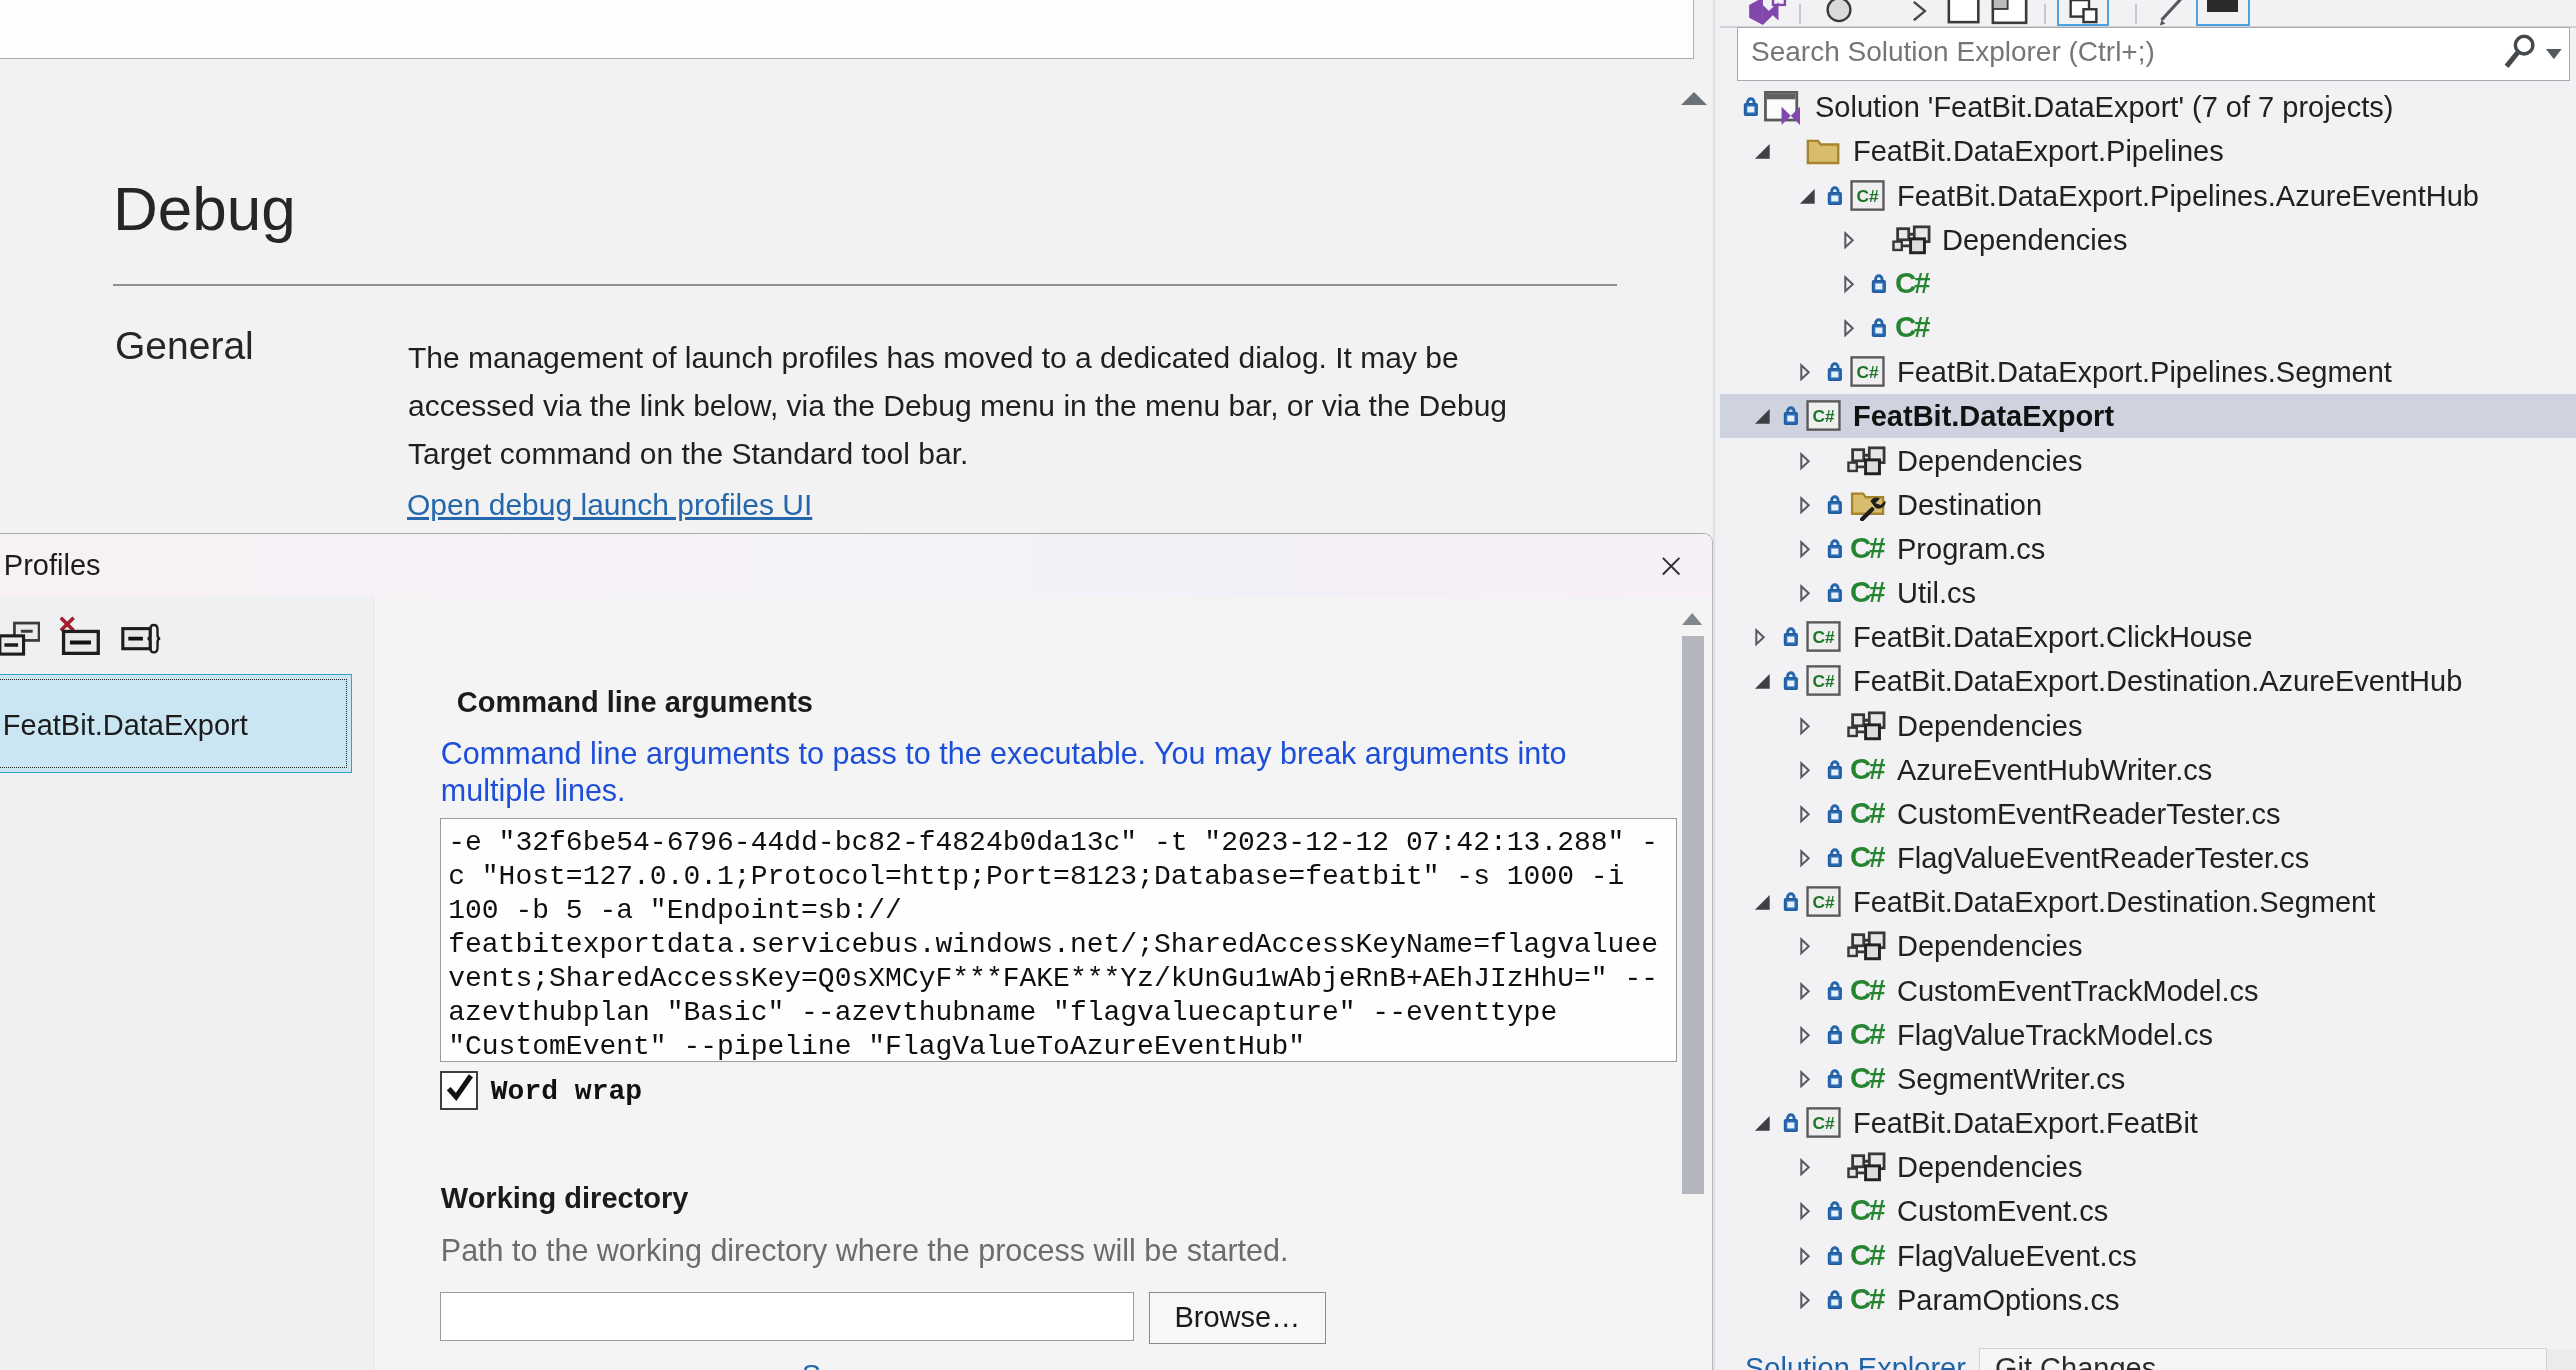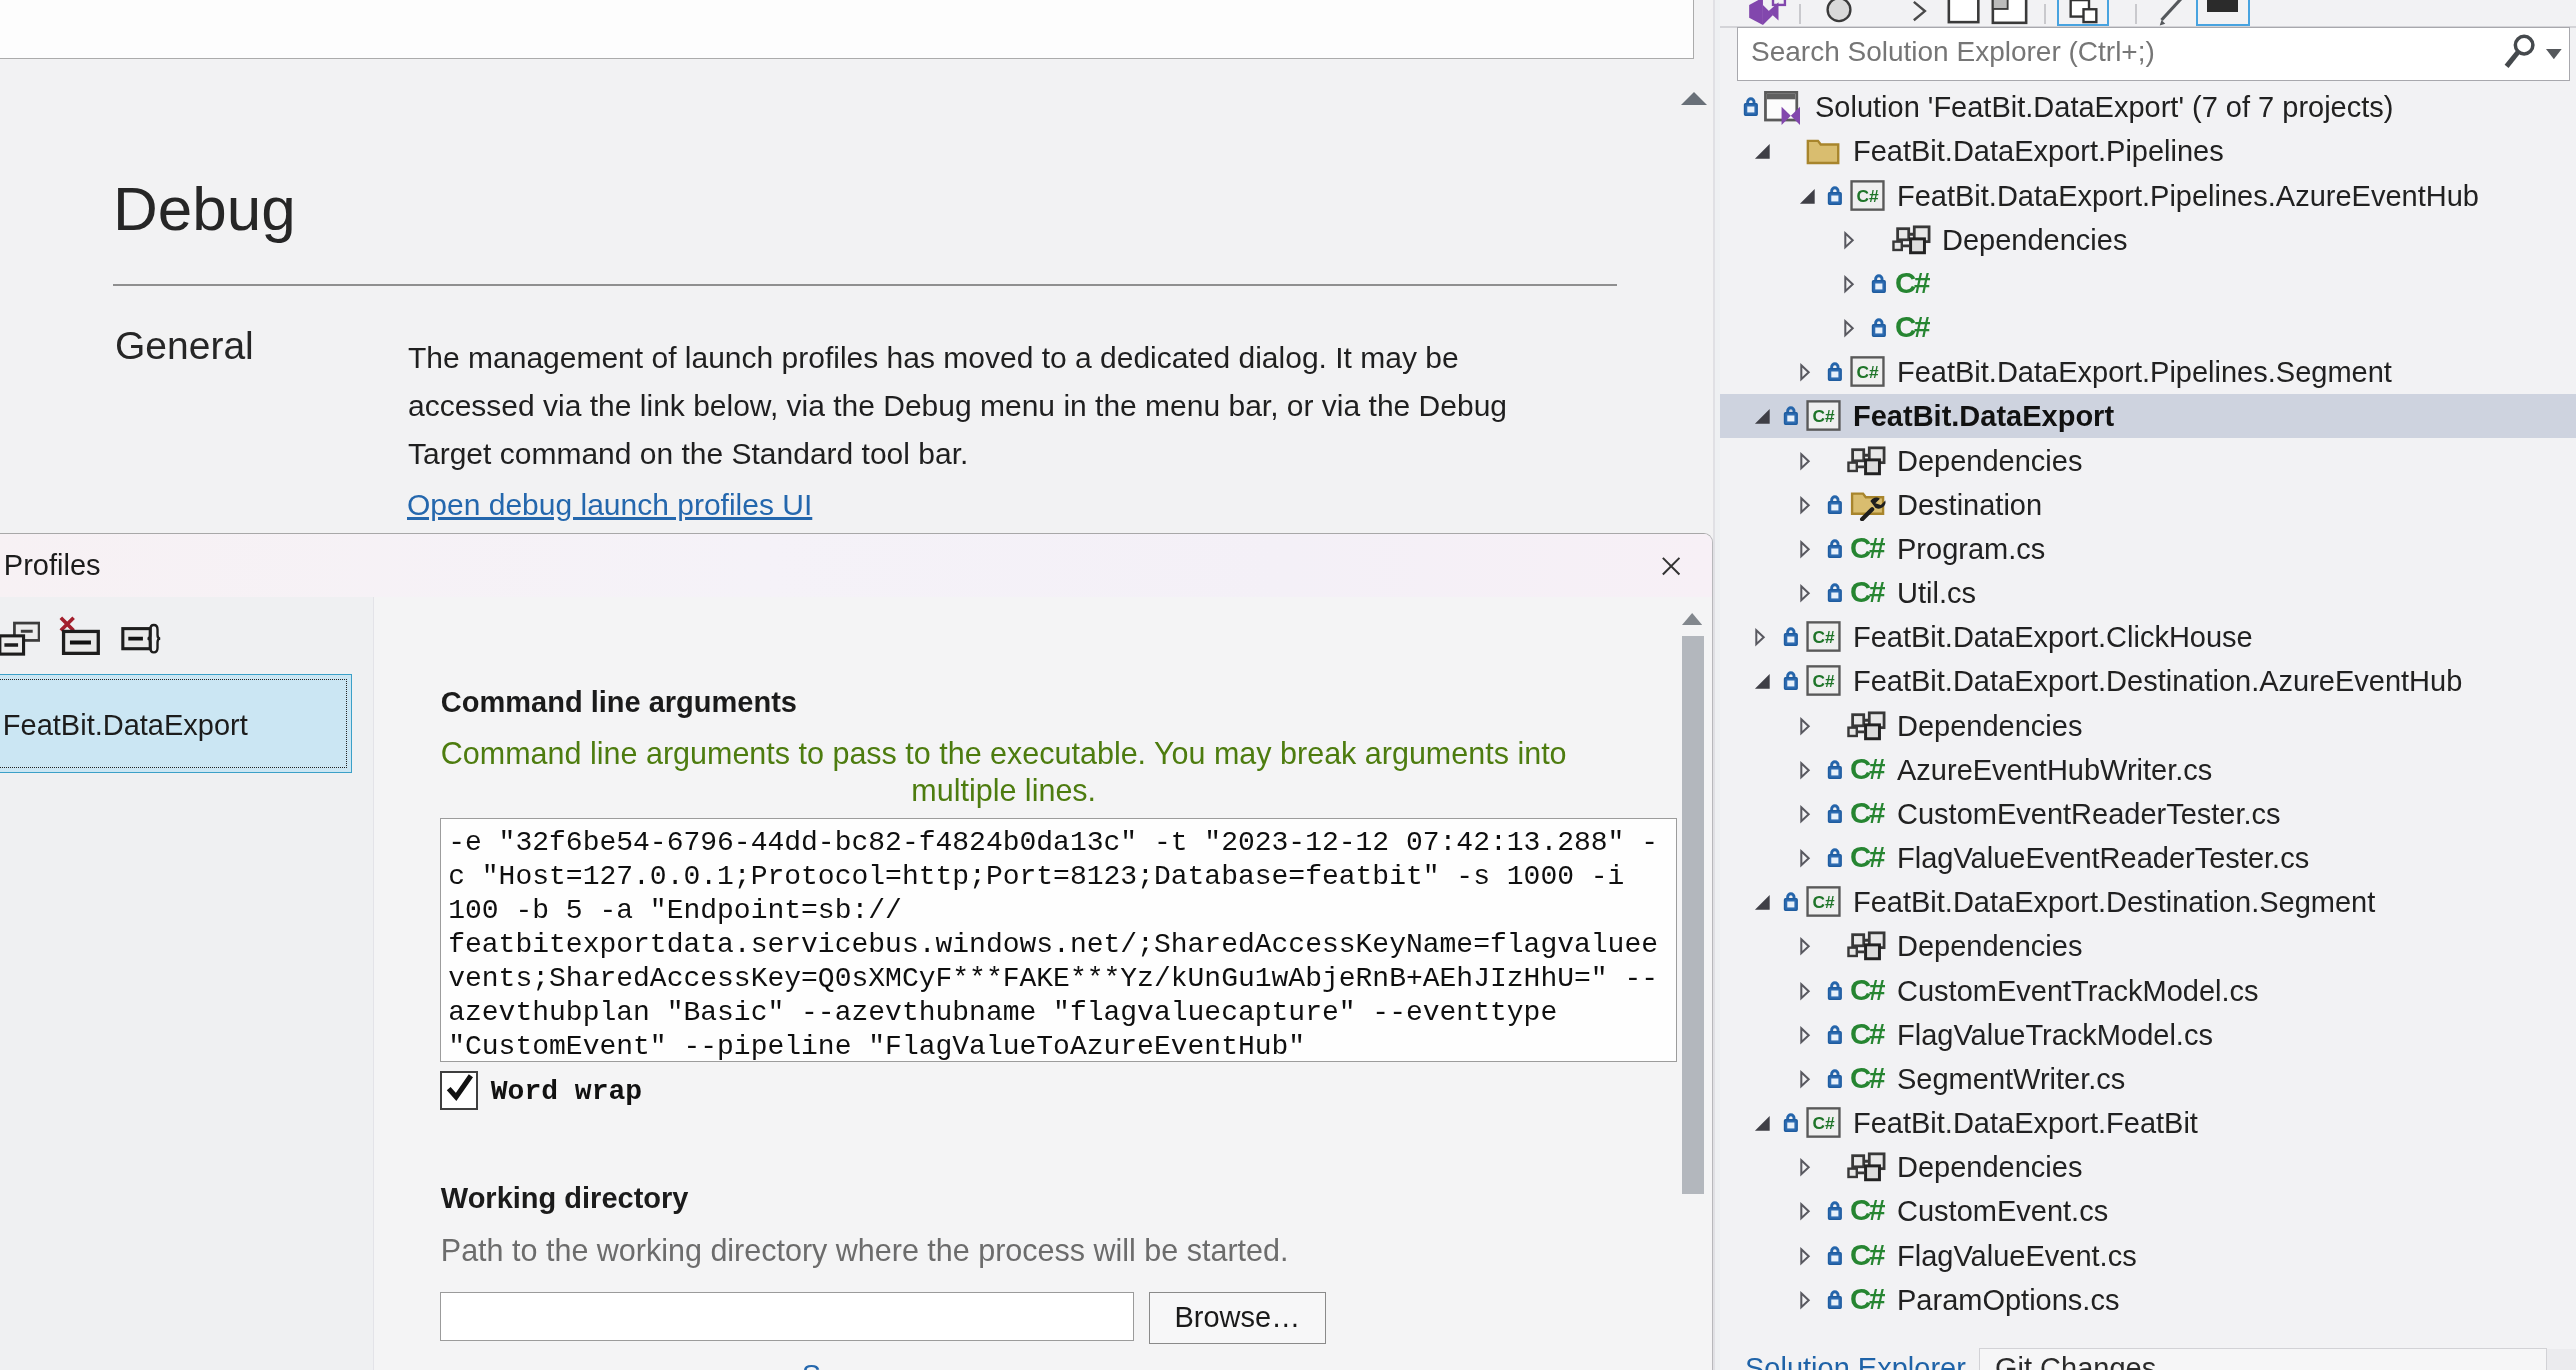--- a/index.html
+++ b/index.html
@@ -52,22 +52,22 @@
     <rect x="2" y="8" width="30" height="22" fill="#e9e9e9" stroke="#1d1d1d" stroke-width="3.4"></rect>
     <path d="M8 19 h16" stroke="#111" stroke-width="4"></path>
     <path d="M36 4 q-4 0 -4 5 v6 q0 4 -3 4 q3 0 3 4 v6 q0 5 4 5 M36 4 q4 0 4 5 v6 q0 4 3 4 q-3 0 -3 4 v6 q0 5 -4 5" stroke="#1d1d1d" stroke-width="2.6" fill="none"></path>
   </svg>
 
   <div class="abs" style="left:0;top:140px;width:361px;height:99px;background:#cbe6f3;border:1.8px solid #3ba0c8;">
     <div class="abs" style="left:3.7px;top:3.7px;right:3.7px;bottom:3.7px;border:1.8px dotted #222;"></div>
     <div class="abs" style="left:11px;top:50%;transform:translateY(-50%);margin-top:1.8px;font-size:29px;color:#1c1c1c;">FeatBit.DataExport</div>
   </div>
 
-  <div class="abs" style="left:450px;top:152px;font-size:29px;font-weight:bold;color:#1b1b1b;">Command line arguments</div>
-  <div class="abs" style="left:450px;top:201px;font-size:30.5px;line-height:37px;color:#4d7c0f;text-align:center;">Command line arguments to pass to the executable. You may break arguments into<br>multiple lines.</div>
+  <div class="abs" style="left:466px;top:152px;font-size:29px;font-weight:bold;color:#1b1b1b;">Command line arguments</div>
+  <div class="abs" style="left:450px;top:201px;font-size:30.5px;line-height:37px;color:#1d4ed8;">Command line arguments to pass to the executable. You may break arguments into<br>multiple lines.</div>
 
   <div class="abs" style="left:449px;top:284px;width:1237px;height:244px;background:#fefefe;border:1.8px solid #9c9c9c;padding:7.4px 0 0 7.4px;font-family:'Liberation Mono',monospace;font-size:28px;line-height:34px;color:#0f0f0f;white-space:pre;">-e "32f6be54-6796-44dd-bc82-f4824b0da13c" -t "2023-12-12 07:42:13.288" -<br>c "Host=127.0.0.1;Protocol=http;Port=8123;Database=featbit" -s 1000 -i<br>100 -b 5 -a "Endpoint=sb://<br>featbitexportdata.servicebus.windows.net/;SharedAccessKeyName=flagvaluee<br>vents;SharedAccessKey=Q0sXMCyF***FAKE***Yz/kUnGu1wAbjeRnB+AEhJIzHhU=" --<br>azevthubplan "Basic" --azevthubname "flagvaluecapture" --eventtype<br>"CustomEvent" --pipeline "FlagValueToAzureEventHub"</div>
 
   <div class="abs" style="left:449px;top:537px;width:38px;height:39px;background:#fff;border:2.3px solid #3f3f3f;"></div>
   <svg class="abs" style="left:454px;top:538px" width="29.6" height="29.6" viewBox="0 0 32 32">
       <path d="M4 18 L12 27 L28 4" stroke="#111" stroke-width="5.5" fill="none"></path>
     </svg>
   <div class="abs" style="left:500px;top:542px;font-size:28px;font-weight:bold;font-family:'Liberation Mono',monospace;color:#111;">Word wrap</div>
 
   <div class="abs" style="left:450px;top:648px;font-size:29px;font-weight:bold;color:#1b1b1b;">Working directory</div>

